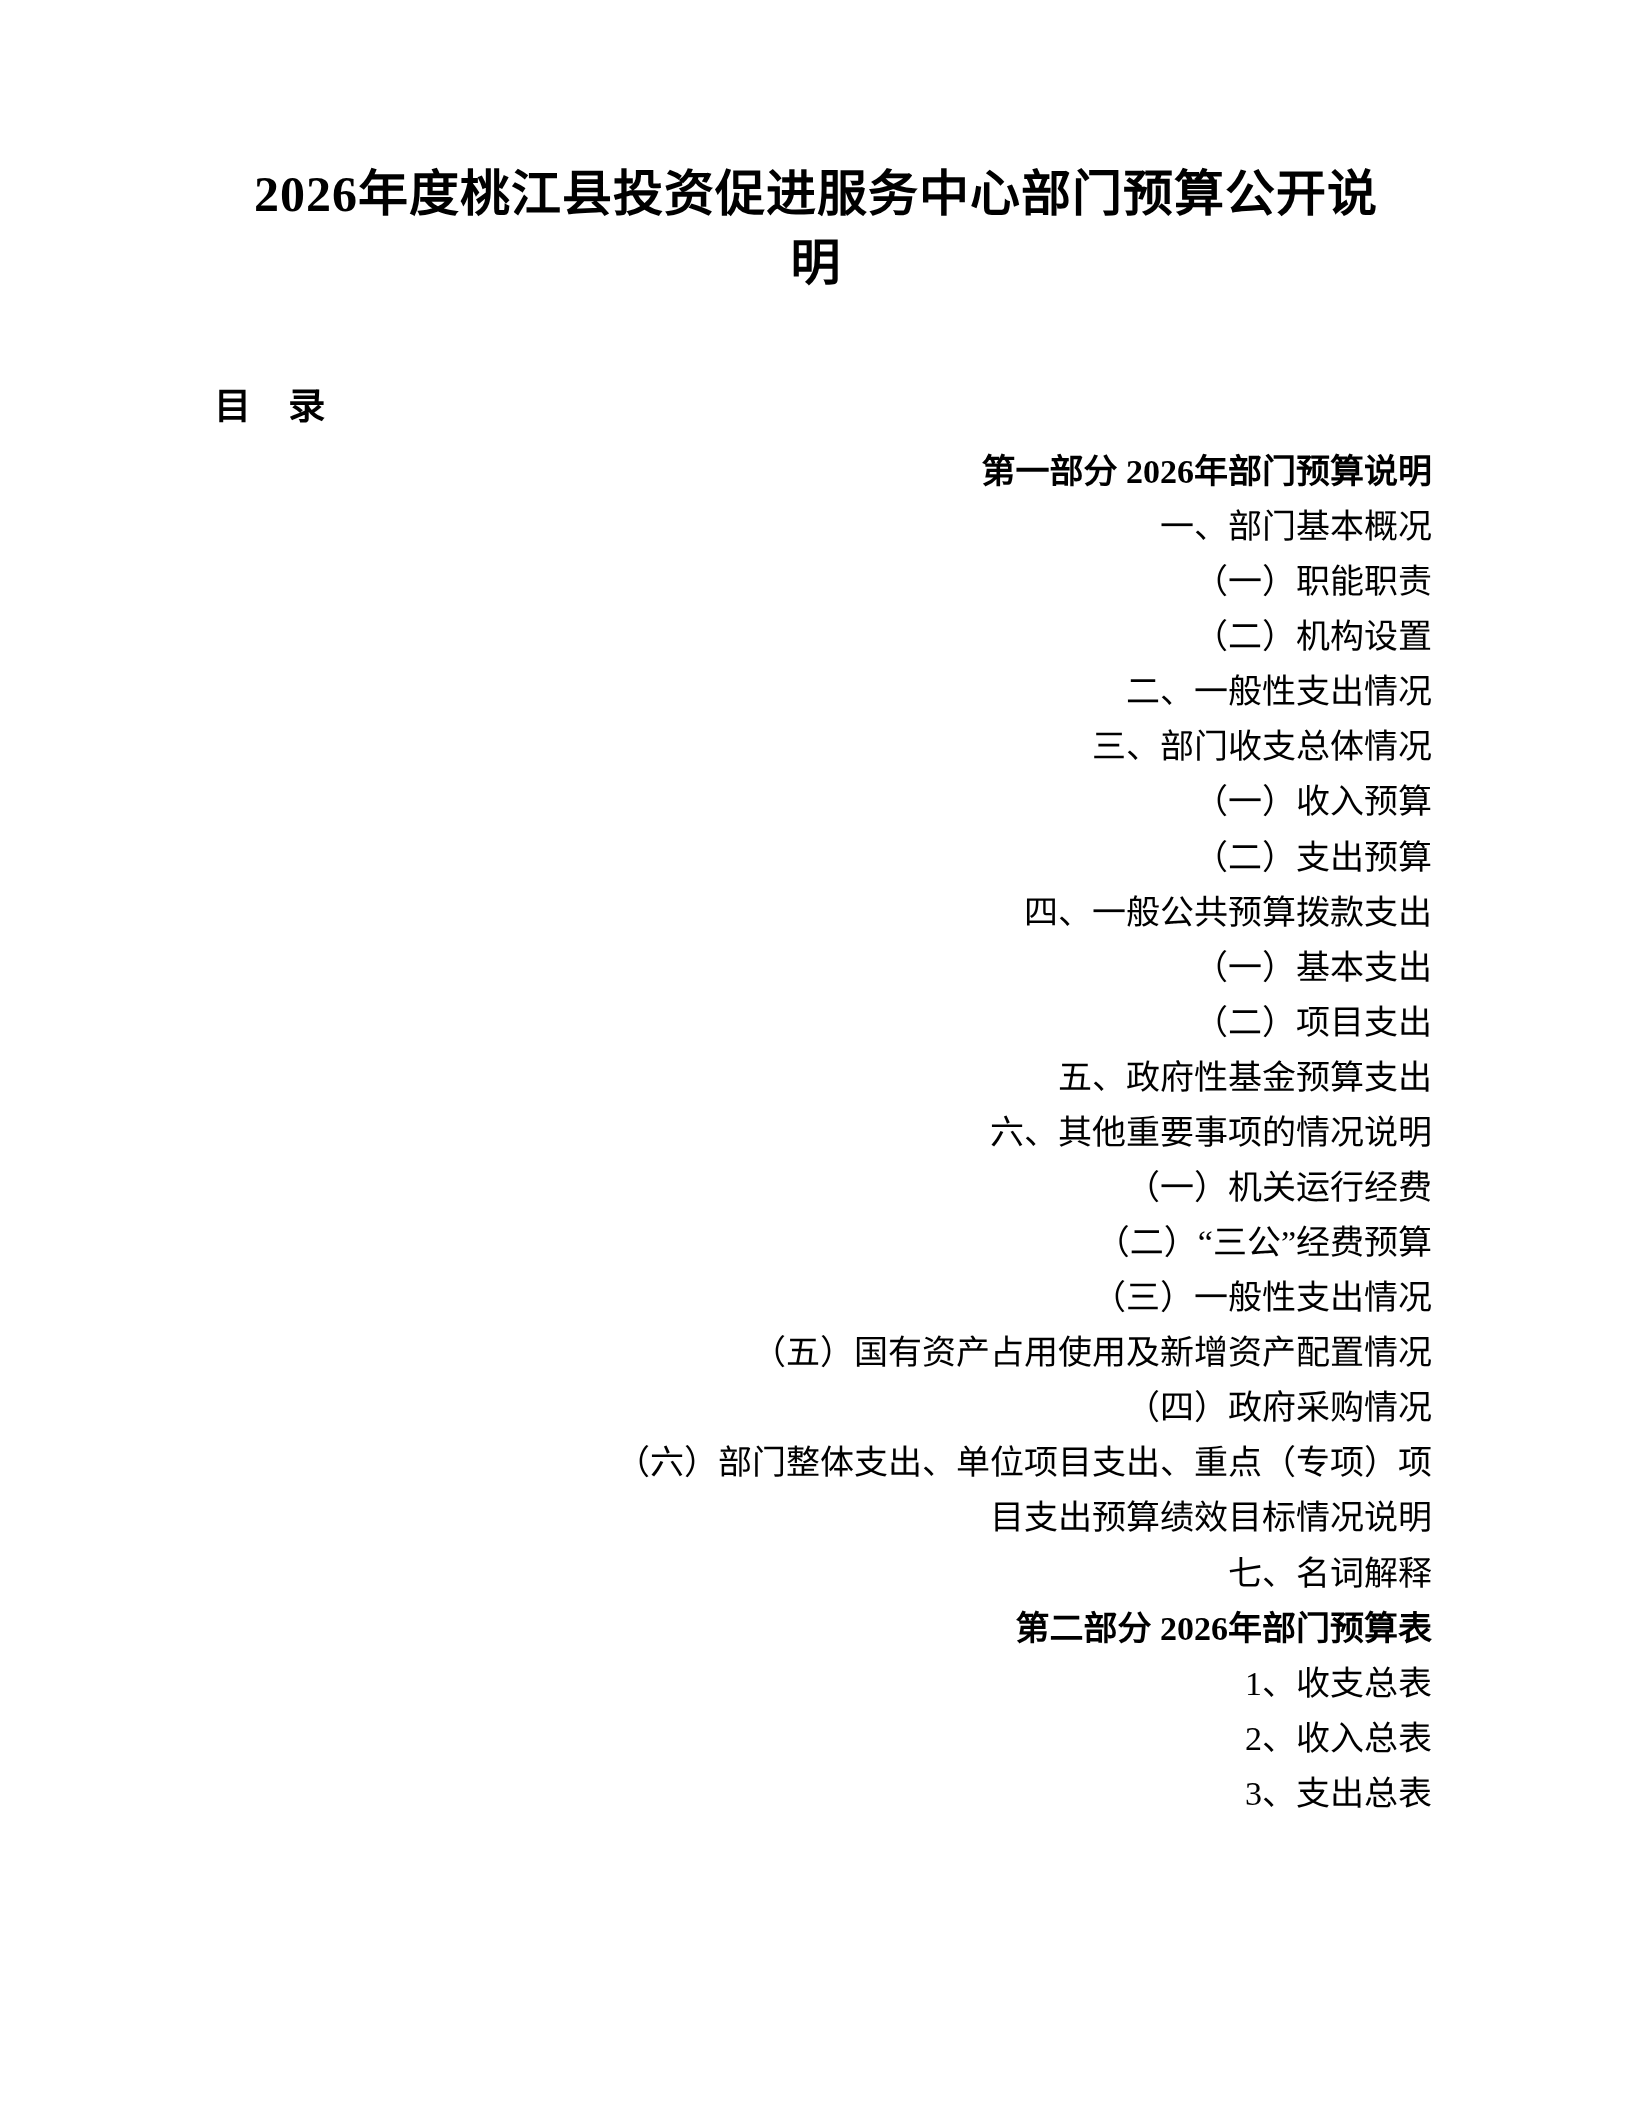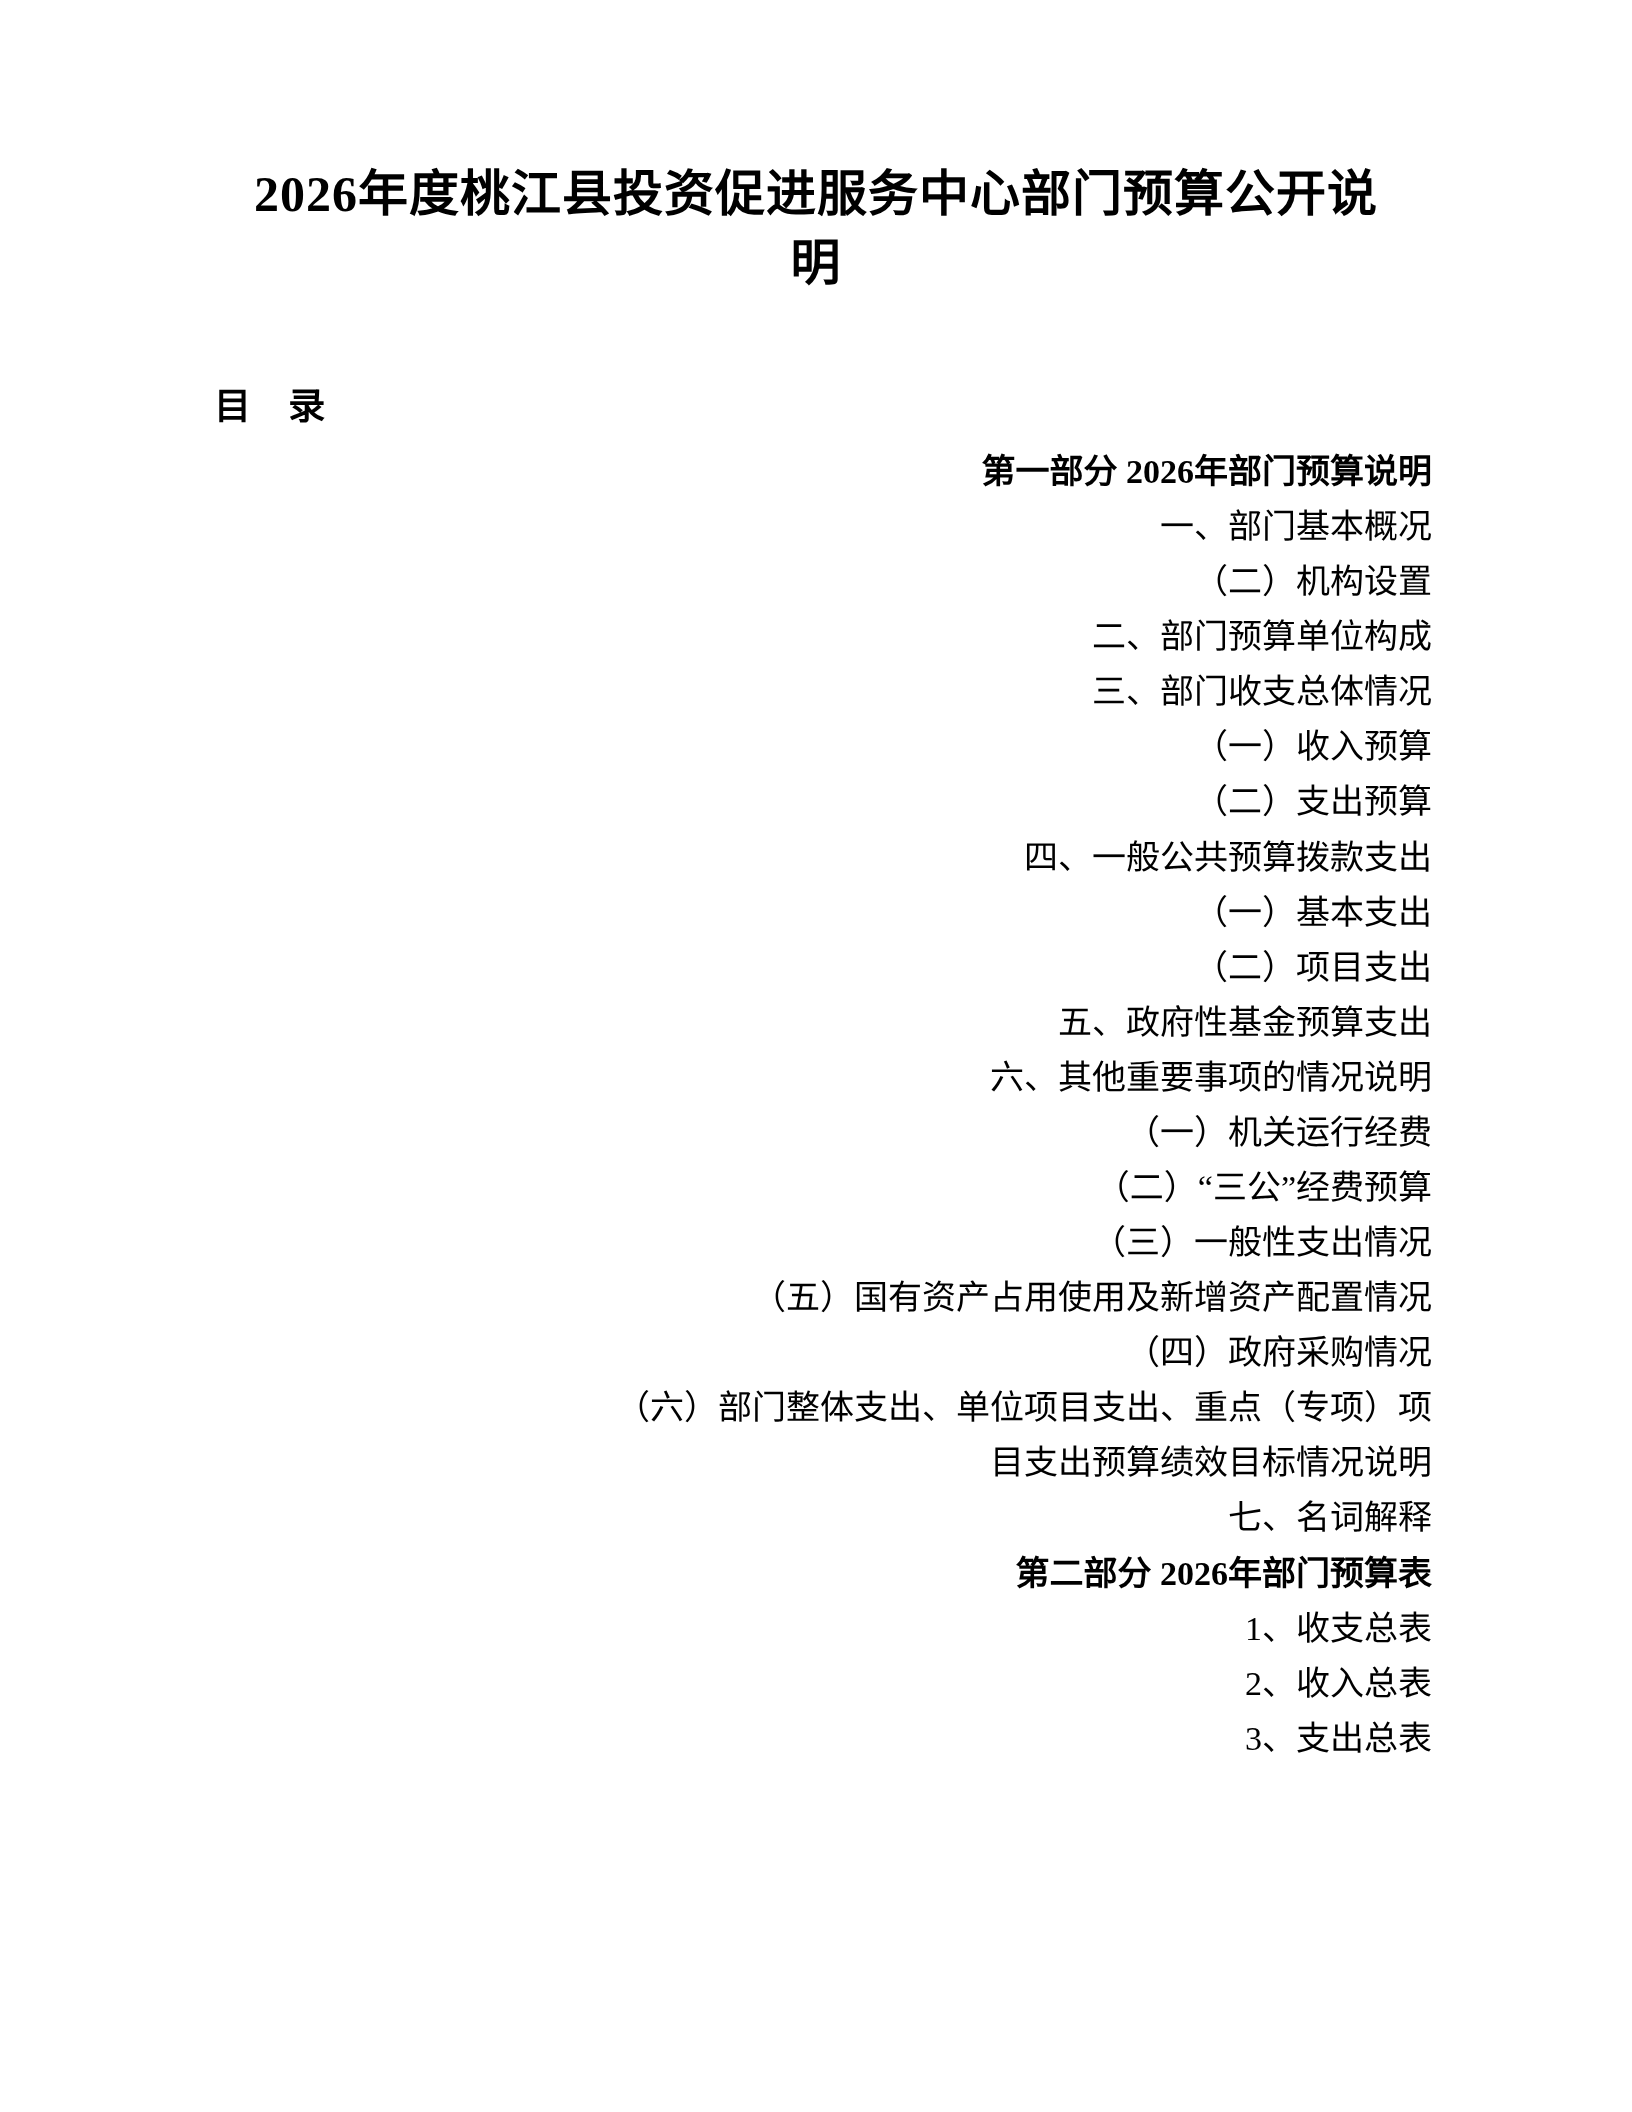--- a/index.html
+++ b/index.html
@@ -69,22 +69,23 @@
 
 <div class="page">
 
   <h1 class="doc-title">2026年度桃江县投资促进服务中心部门预算公开说明</h1>
 
   <div class="toc-heading">目 录</div>
 
   <div class="toc">
     <div class="toc-item lvl-part">第一部分 2026年部门预算说明</div>
     <div class="toc-item lvl-1">一、部门基本概况</div>
+    <div class="toc-item lvl-2">（一）职能职责</div>
     <div class="toc-item lvl-2">（二）机构设置</div>
-    <div class="toc-item lvl-1">二、部门预算单位构成</div>
+    <div class="toc-item lvl-1">二、一般性支出情况</div>
     <div class="toc-item lvl-1">三、部门收支总体情况</div>
     <div class="toc-item lvl-2">（一）收入预算</div>
     <div class="toc-item lvl-2">（二）支出预算</div>
     <div class="toc-item lvl-1">四、一般公共预算拨款支出</div>
     <div class="toc-item lvl-2">（一）基本支出</div>
     <div class="toc-item lvl-2">（二）项目支出</div>
     <div class="toc-item lvl-1">五、政府性基金预算支出</div>
     <div class="toc-item lvl-1">六、其他重要事项的情况说明</div>
     <div class="toc-item lvl-2">（一）机关运行经费</div>
     <div class="toc-item lvl-2">（二）“三公”经费预算</div>

